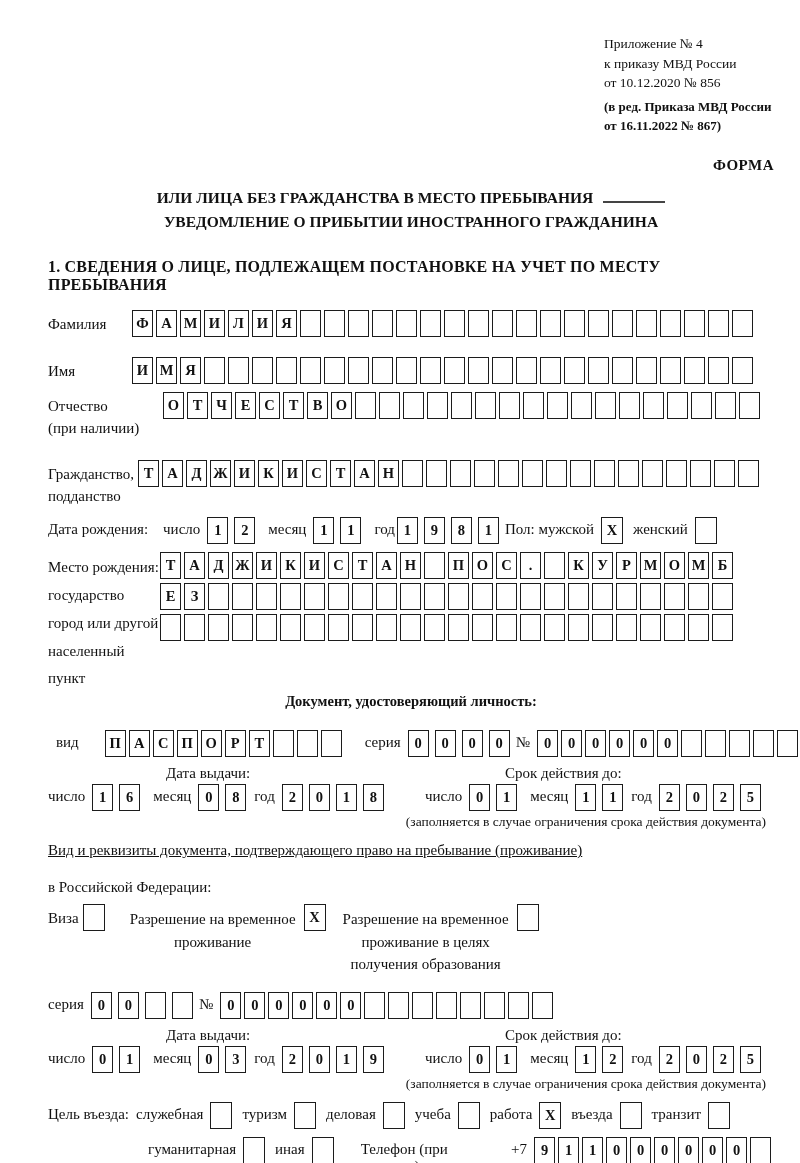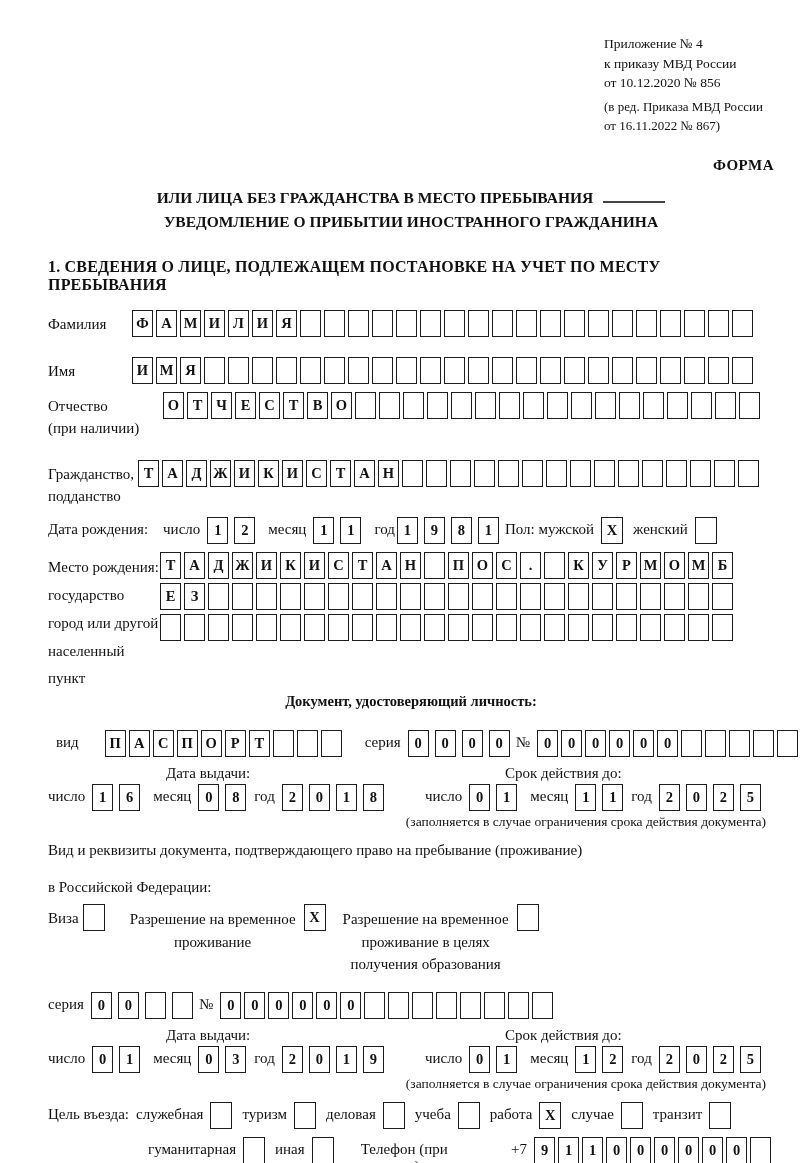--- a/index.html
+++ b/index.html
@@ -4,21 +4,21 @@
 <style>
   html,body{margin:0;padding:0;background:#fff;}
   .page{
     width:800px;height:1163px;box-sizing:border-box;
     padding:34px 26px 0 48px;
     font-family:"Liberation Serif","DejaVu Serif",serif;
     color:#111;font-size:15px;position:relative;overflow:hidden;background:#fff;
   }
   .top-right{display:flex;flex-direction:column;align-items:flex-end;}
   .appendix{width:170px;text-align:left;font-size:13.5px;line-height:1.45;}
-  .edition{width:170px;text-align:left;font-size:13px;line-height:1.45;margin-top:5px;}
+  .edition{width:170px;text-align:left;font-size:13px;line-height:1.45;margin-top:5px;font-weight:bold;}
   .forma{font-weight:bold;font-size:15px;margin-top:22px;letter-spacing:.5px;}
   .title{margin-top:12px;text-align:center;font-weight:bold;font-size:15.5px;line-height:1.55;}
   .title-underline{display:inline-block;width:62px;border-bottom:2px solid #444;margin-left:10px;height:12px;}
   .section-heading{margin-top:24px;font-weight:bold;font-size:16px;letter-spacing:.2px;}
   .row{display:flex;align-items:flex-start;}
   .lbl{padding-top:4px;line-height:1.45;}
   .strip{display:flex;flex-wrap:nowrap;}
   .cell{
     display:inline-block;width:21px;height:27px;box-sizing:border-box;
     border:1.7px solid #1c1c1c;margin-right:3px;text-align:center;
@@ -38,21 +38,21 @@
   .half-right{flex:1 1 auto;display:flex;}
   .dl-left{margin-left:118px;}
   .dl-right{margin-left:80px;}
   .note{font-size:13.5px;text-align:right;margin-right:8px;margin-top:3px;}
   .opt{display:flex;align-items:flex-start;}
   .opt .cell{margin-left:8px;}
   .optlines{text-align:center;line-height:1.5;}
   .gap14{margin-left:14px;}
   .gap22{margin-left:22px;}
   .mt6{margin-top:20px;}.mt8{margin-top:8px;}.mt10{margin-top:10px;}
-  .mt12{margin-top:12px;}.mt16{margin-top:16px;}
+  .mt12{margin-top:12px;text-decoration:underline;}.mt16{margin-top:16px;}
 </style>
 </head>
 <body>
 
 <div class="page">
 
   <div class="top-right">
     <div class="appendix">
       <div>Приложение № 4</div>
       <div>к приказу МВД России</div>
@@ -516,21 +516,21 @@
     <span class="dw">служебная</span>
     <span class="checkbox cell"></span>
     <span class="dw2">туризм</span>
     <span class="checkbox cell"></span>
     <span class="dw2">деловая</span>
     <span class="checkbox cell"></span>
     <span class="dw2">учеба</span>
     <span class="checkbox cell"></span>
     <span class="dw2">работа</span>
     <span class="checkbox cell">X</span>
-    <span class="dw2">случае</span>
+    <span class="dw2">въезда</span>
     <span class="checkbox cell"></span>
     <span class="dw2">транзит</span>
     <span class="checkbox cell"></span>
   </div>
   <div class="row mt8">
     <span class="dw" style="margin-left:100px">гуманитарная</span>
     <span class="checkbox cell"></span>
     <span class="dw2">иная</span>
     <span class="checkbox cell"></span>
     <span class="dw2" style="margin-left:24px">Телефон (при наличии)</span>

